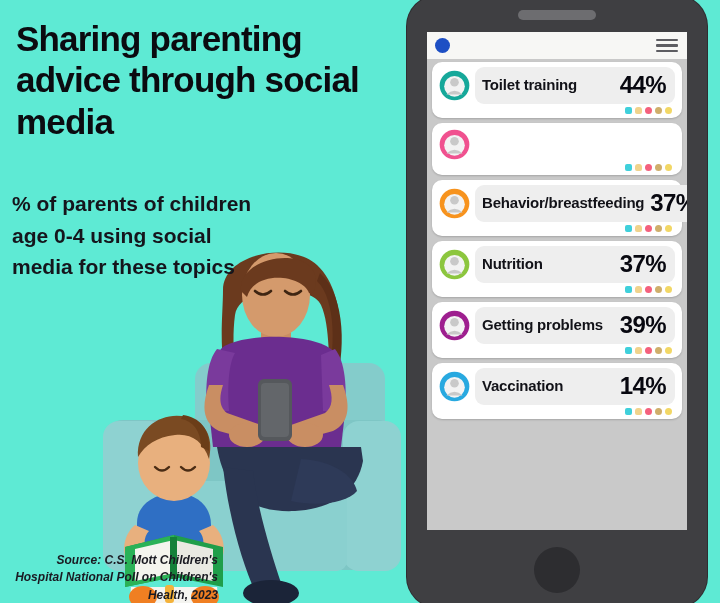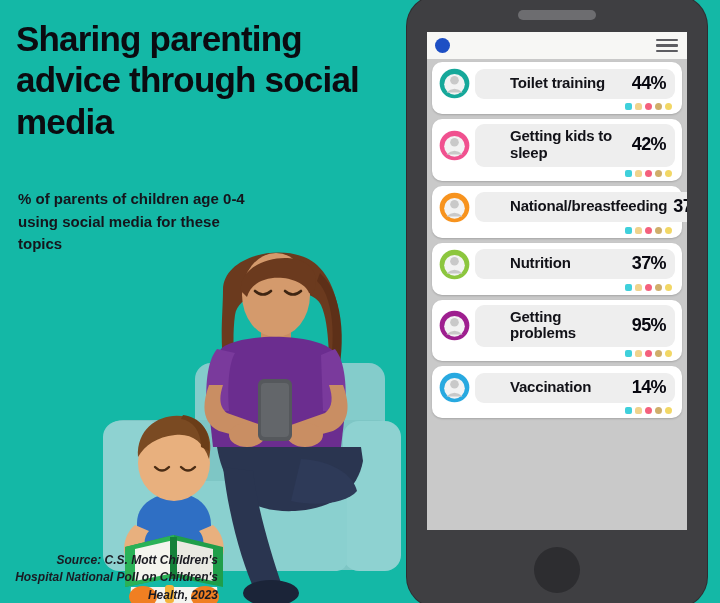--- a/index.html
+++ b/index.html
@@ -4,21 +4,21 @@
 <style>
   * { box-sizing: border-box; margin: 0; padding: 0; }
   html, body {
     width: 720px; height: 603px;
     font-family: "Liberation Sans", sans-serif;
     overflow: hidden;
   }
   #infographic {
     position: relative;
     width: 720px; height: 603px;
-    background: #14b8a6;
+    background: #5eead4;
     overflow: hidden;
   }
 
   
   #left-panel {
     position: absolute;
     left: 0; top: 0;
     width: 410px; height: 603px;
     z-index: 5;
   }
@@ -27,23 +27,23 @@
     left: 16px; top: 18px;
     width: 380px;
     font-size: 35px;
     font-weight: 700;
     line-height: 1.18;
     letter-spacing: -0.8px;
     color: #0b0b10;
   }
   #subhead {
     position: absolute;
-    left: 18px; top: 188px;
+    left: 12px; top: 188px;
     width: 250px;
-    font-size: 15px;
+    font-size: 21px;
     font-weight: 600;
     line-height: 1.5;
     color: #15151c;
   }
   #source-note {
     position: absolute;
     left: 8px; top: 552px;
     width: 210px;
     font-size: 12px;
     font-style: italic;
@@ -135,24 +135,23 @@
     border-radius: 9px;
     padding: 4px 9px 5px 7px;
     min-height: 30px;
   }
   .topic {
     font-size: 15px;
     font-weight: 700;
     line-height: 1.12;
     color: #121218;
     letter-spacing: -0.2px;
-    margin-left: 28px;
   }
   .pct {
-    font-size: 18px;
+    font-size: 24px;
     font-weight: 800;
     color: #080810;
     letter-spacing: -0.6px;
     white-space: nowrap;
   }
   .reactions {
     display: flex;
     gap: 3px;
     justify-content: flex-end;
     padding: 3px 3px 0 0;
@@ -291,46 +290,42 @@
         <div class="feed-card">
           <div class="card-main">
             <span class="avatar">
               <svg viewBox="0 0 40 40">
                   <circle cx="20" cy="20" r="18" fill="#f0518f"></circle>
                   <circle cx="20" cy="21" r="12.5" fill="#f3f3f3"></circle>
                   <circle cx="20" cy="16" r="5.2" fill="#c9c9c9"></circle>
                   <path d="M10 31 q10 -9 20 0 z" fill="#c9c9c9"></path>
                 </svg>
             </span>
+          </div>
+          <div class="reactions">
+            <i class="r-msg"></i>
+            <i class="r-hand"></i>
+            <i class="r-heart"></i>
+            <i class="r-face1"></i>
+            <i class="r-face2"></i>
+          </div>
+        </div>
+
+        <div class="feed-card">
+          <div class="card-main">
+            <span class="avatar">
+              <svg viewBox="0 0 40 40">
+                  <circle cx="20" cy="20" r="18" fill="#f7931e"></circle>
+                  <circle cx="20" cy="21" r="12.5" fill="#f3f3f3"></circle>
+                  <circle cx="20" cy="16" r="5.2" fill="#c9c9c9"></circle>
+                  <path d="M10 31 q10 -9 20 0 z" fill="#c9c9c9"></path>
+                </svg>
+            </span>
             <span class="pill">
-              <span class="topic">Getting kids to sleep</span>
-              <span class="pct">42%</span>
-            </span>
-          </div>
-          <div class="reactions">
-            <i class="r-msg"></i>
-            <i class="r-hand"></i>
-            <i class="r-heart"></i>
-            <i class="r-face1"></i>
-            <i class="r-face2"></i>
-          </div>
-        </div>
-
-        <div class="feed-card">
-          <div class="card-main">
-            <span class="avatar">
-              <svg viewBox="0 0 40 40">
-                  <circle cx="20" cy="20" r="18" fill="#f7931e"></circle>
-                  <circle cx="20" cy="21" r="12.5" fill="#f3f3f3"></circle>
-                  <circle cx="20" cy="16" r="5.2" fill="#c9c9c9"></circle>
-                  <path d="M10 31 q10 -9 20 0 z" fill="#c9c9c9"></path>
-                </svg>
-            </span>
-            <span class="pill">
-              <span class="topic">National/breastfeeding</span>
+              <span class="topic">Behavior/breastfeeding</span>
               <span class="pct">37%</span>
             </span>
           </div>
           <div class="reactions">
             <i class="r-msg"></i>
             <i class="r-hand"></i>
             <i class="r-heart"></i>
             <i class="r-face1"></i>
             <i class="r-face2"></i>
           </div>
@@ -365,21 +360,21 @@
             <span class="avatar">
               <svg viewBox="0 0 40 40">
                   <circle cx="20" cy="20" r="18" fill="#9e1f8f"></circle>
                   <circle cx="20" cy="21" r="12.5" fill="#f3f3f3"></circle>
                   <circle cx="20" cy="16" r="5.2" fill="#c9c9c9"></circle>
                   <path d="M10 31 q10 -9 20 0 z" fill="#c9c9c9"></path>
                 </svg>
             </span>
             <span class="pill">
               <span class="topic">Getting problems</span>
-              <span class="pct">95%</span>
+              <span class="pct">39%</span>
             </span>
           </div>
           <div class="reactions">
             <i class="r-msg"></i>
             <i class="r-hand"></i>
             <i class="r-heart"></i>
             <i class="r-face1"></i>
             <i class="r-face2"></i>
           </div>
         </div>

